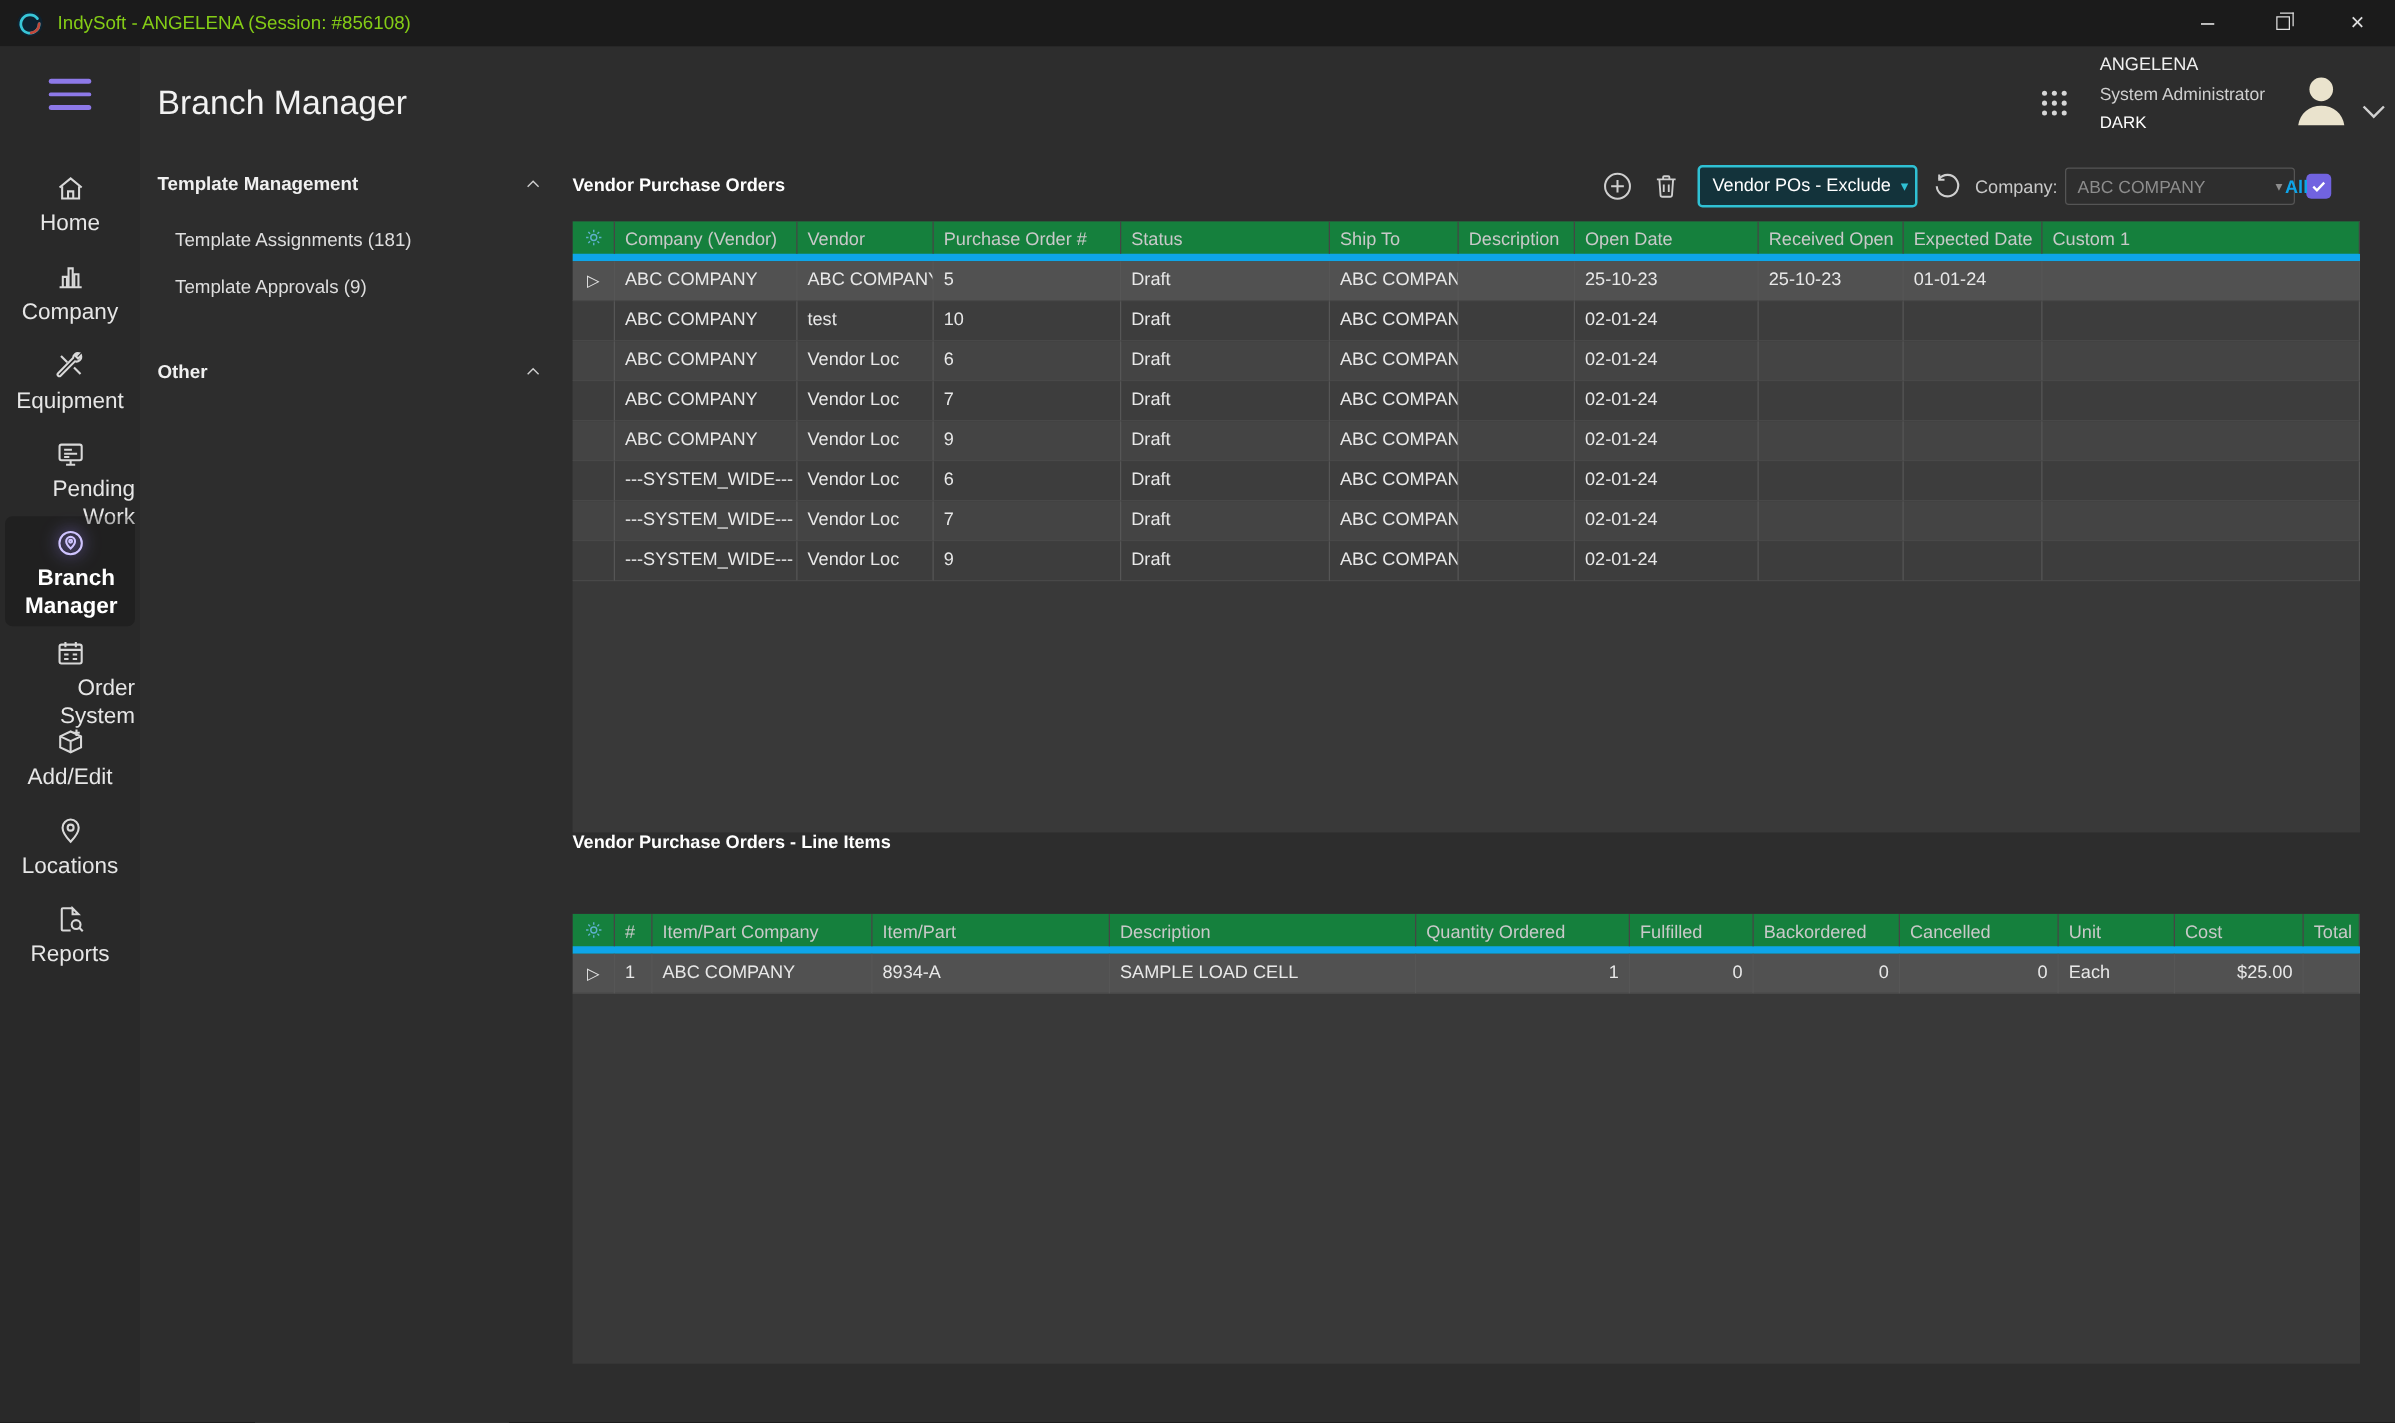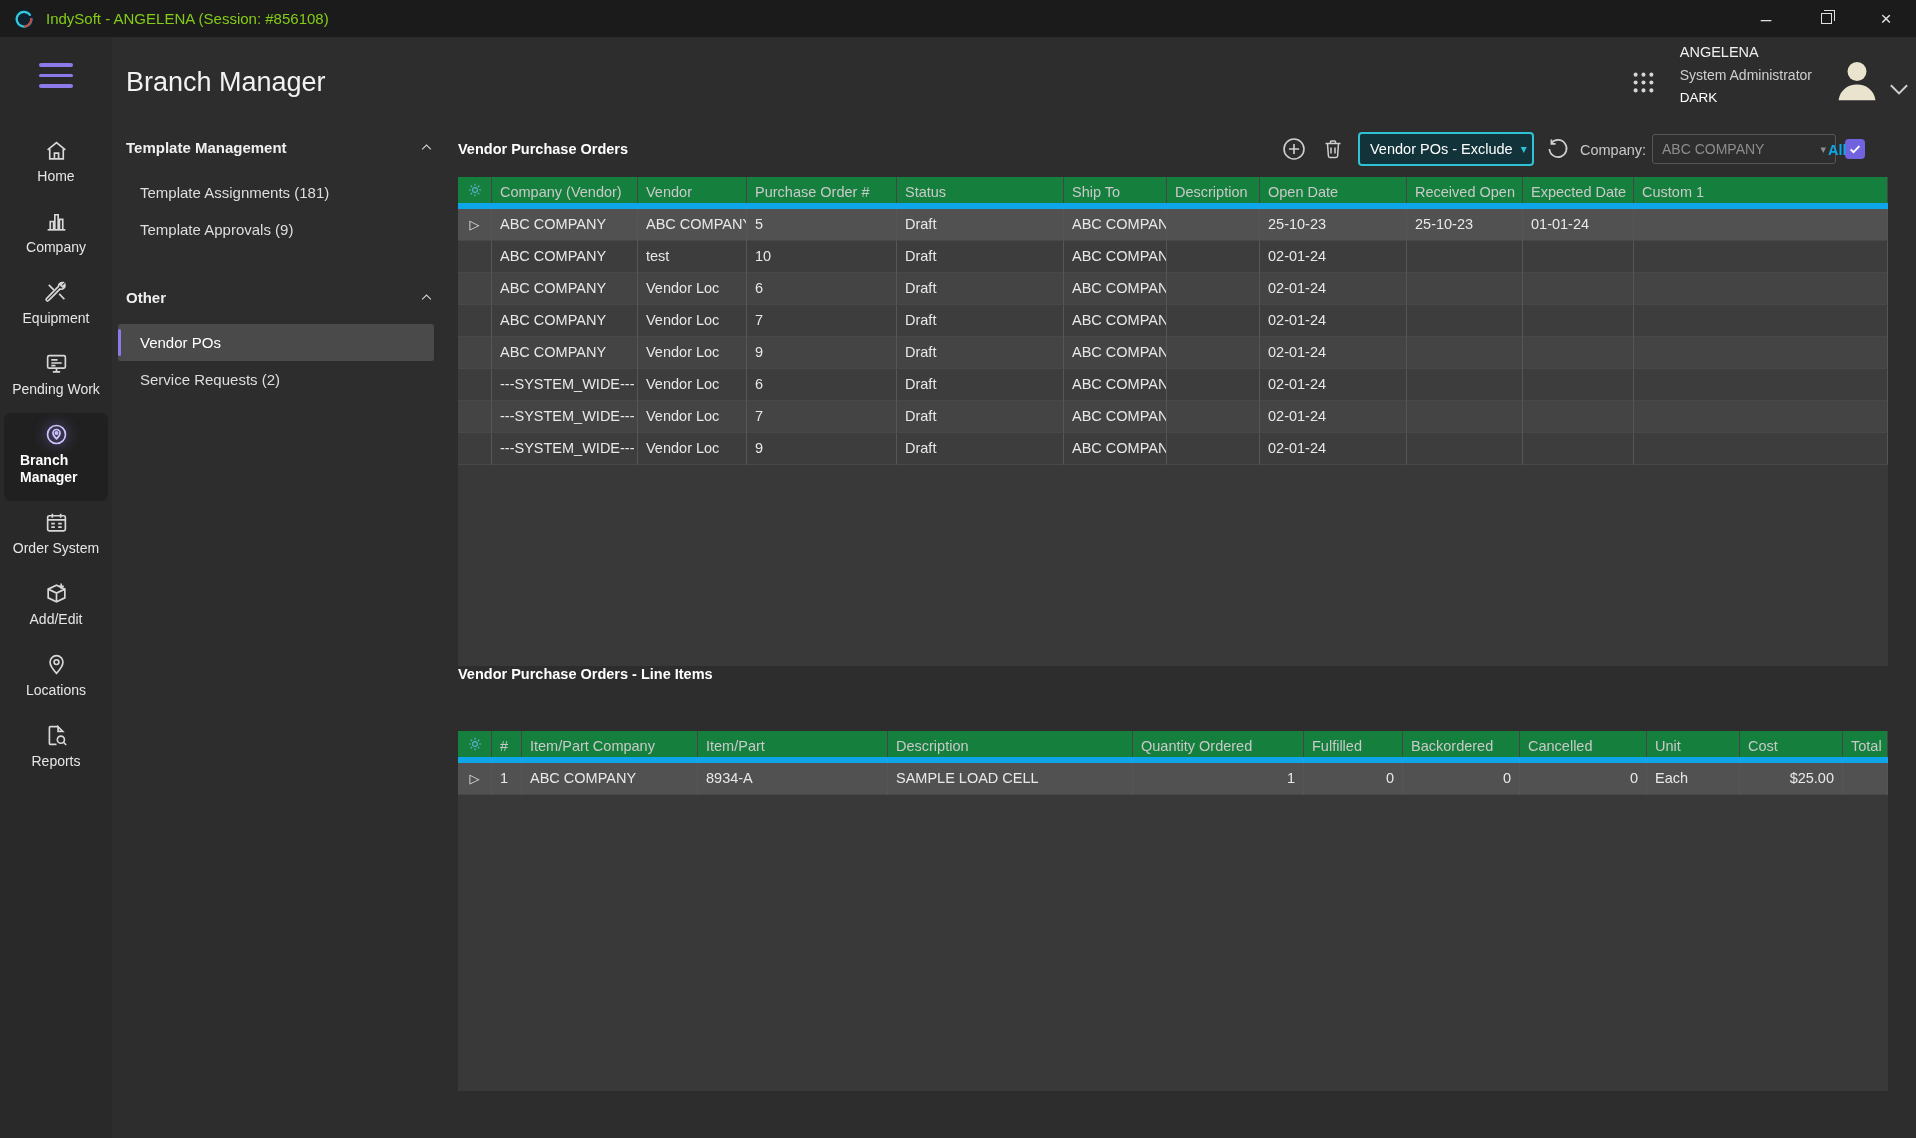--- a/index.html
+++ b/index.html
@@ -18,21 +18,21 @@
   .restore-glyph:before{content:"";position:absolute;left:2.5px;top:-4.5px;width:10px;height:10px;border:1.3px solid #e0e0e0;border-left:none;border-bottom:none}
 
   
   .sidebar{position:absolute;left:0;top:37px;width:112px;bottom:0;background:#292929}
   .hamburger{position:absolute;left:39px;top:26px;width:34px;height:25px;display:flex;flex-direction:column;justify-content:space-between}
   .hamburger span{display:block;height:3.6px;background:#8d79e8;border-radius:2px}
   .nav-list{position:absolute;top:92px;left:4px;right:4px;display:flex;flex-direction:column;align-items:center}
   .nav-item{width:104px;height:71px;display:flex;flex-direction:column;align-items:center;padding-top:9px;border-radius:6px;color:#e2e2e2}
   .nicon{width:25px;height:25px;color:#d8d8d8;flex:none}
   .nicon svg{width:100%;height:100%;display:block}
-  .nlabel{margin-top:5px;font-size:14px;text-align:left;line-height:1.2;color:#e6e6e6}
+  .nlabel{margin-top:5px;font-size:18px;text-align:right;line-height:1.2;color:#e6e6e6}
   .nav-item.active{height:88px;background:rgba(0,0,0,.22)}
   .nav-item.active .nicon{color:#cfc4ff;filter:drop-shadow(0 0 7px rgba(141,121,232,.95))}
   .nav-item.active .nlabel{font-weight:bold;color:#fff;width:72px}
 
   
   .panel{position:absolute;left:112px;top:37px;width:346px;bottom:0}
   .page-title{margin:30px 0 0 14px;font-size:27px;font-weight:400;color:#f2f2f2}
   .psection{margin-top:34px}
   .psection.first{margin-top:40px}
   .psec-head{display:flex;align-items:center;justify-content:space-between;margin:0 24px 0 14px;height:30px}
@@ -246,24 +246,20 @@
 
     <div class="psection" data-interactable="false">
       <div class="psec-head" data-interactable="true">
         <span class="psec-title" data-interactable="false">Other</span>
         <span class="chev-up" data-interactable="false">
             <svg viewBox="0 0 24 24" fill="none" stroke="currentColor" stroke-width="1.8">
               <path d="M5 15l7-7 7 7"></path>
             </svg>
           </span>
       </div>
-      <div class="pitems">
-        <div class="pitem selected" data-interactable="true">Vendor POs</div>
-        <div class="pitem" data-interactable="true">Service Requests (2)</div>
-      </div>
     </div>
   </div>
 
   <div id="apps-btn" data-interactable="true">
       <svg viewBox="0 0 24 24" fill="currentColor">
         <circle cx="5" cy="5" r="1.8"></circle>
         <circle cx="12" cy="5" r="1.8"></circle>
         <circle cx="19" cy="5" r="1.8"></circle>
         <circle cx="5" cy="12" r="1.8"></circle>
         <circle cx="12" cy="12" r="1.8"></circle>

